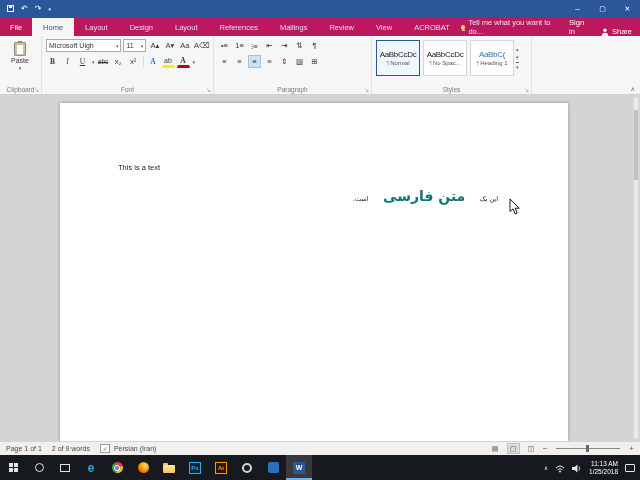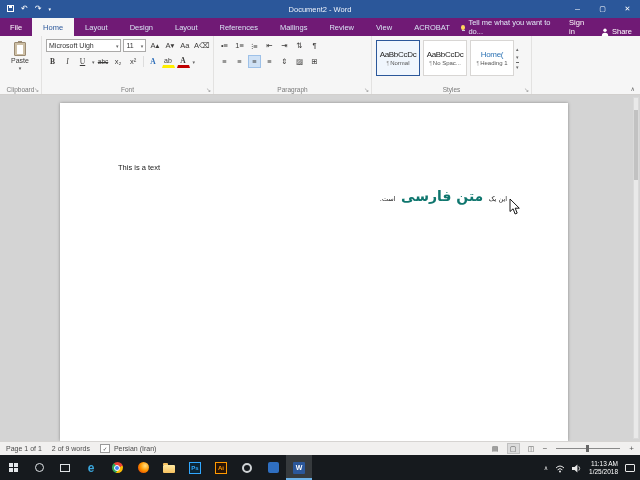--- a/index.html
+++ b/index.html
@@ -12,21 +12,21 @@
   .qat { display:flex; align-items:center; gap:7px; padding-left:7px; font-size:8px; height:100%; }
   .floppy { display:inline-block; width:7px; height:7px; border:1px solid #fff; position:relative; }
   .floppy::after { content:""; position:absolute; top:0; left:1px; width:3px; height:2px; background:#fff; }
   .qat-glyph { color:#fff; font-size:8px; line-height:18px; }
   .qat-small { font-size:5px; }
   .title { position:absolute; left:0; right:0; text-align:center; font-size:7.5px; color:#eef3fb; pointer-events:none; }
   .wincontrols { margin-left:auto; display:flex; height:100%; }
   .winbtn { width:25px; height:100%; display:flex; align-items:center; justify-content:center; font-size:7px; color:#fff; }
 
   
-  .tabsbar { position:absolute; top:18px; left:0; right:0; height:18px; background:#701a75; display:flex; align-items:stretch; font-size:7.5px; color:#d9e4f3; }
+  .tabsbar { position:absolute; top:18px; left:0; right:0; height:18px; background:#be185d; display:flex; align-items:stretch; font-size:7.5px; color:#d9e4f3; }
   .tab { display:flex; align-items:center; padding:0 11px; white-space:nowrap; }
   .tab-file { color:#fff; padding:0 10px; }
   .tab.active { background:#f6f6f6; color:#2b579a; }
   .tabs-right { margin-left:auto; display:flex; align-items:flex-end; gap:11px; padding-right:8px; }
   .tellme { display:flex; align-items:center; gap:3px; color:#e2eaf7; }
   .bulb { width:5px; height:5px; border-radius:50%; background:#ffd75e; display:inline-block; position:relative; }
   .bulb::after { content:""; position:absolute; left:1px; top:5px; width:3px; height:1.5px; background:#c9cfd8; }
   .signin { color:#fff; }
   .share { display:flex; align-items:center; gap:3px; color:#fff; }
 
@@ -72,21 +72,21 @@
   .ed-row { display:flex; align-items:center; gap:3px; height:13px; }
   .ed-icon { width:9px; display:flex; justify-content:center; align-items:center; font-size:7px; color:#4a6ea9; }
   .ed-arrow { font-size:5px; color:#666; }
   .collapse { position:absolute; right:5px; bottom:2px; font-size:6px; color:#666; }
 
   
   .docarea { position:absolute; top:95px; left:0; right:0; height:346px; background:#d4d4d4; }
   .page { position:absolute; left:60px; top:8px; width:508px; height:338px; background:#fff; box-shadow:0 0 3px rgba(0,0,0,0.35); }
   .ltr-text { position:absolute; left:58px; top:60px; font-size:7.5px; color:#1a1a1a; }
   .rtl-text { position:absolute; right:60px; top:84px; direction:rtl; white-space:nowrap; }
-  .rtl-sm { font-size:6.5px; color:#222; margin:0 1px; font-family:"DejaVu Sans", sans-serif;text-align:center; }
+  .rtl-sm { font-size:6.5px; color:#222; margin:0 10px; font-family:"DejaVu Sans", sans-serif;text-align:center; }
   .rtl-lg { font-size:14px; font-weight:bold; color:#0f766e; font-family:"DejaVu Sans", sans-serif; }
   .scrollbar { position:absolute; right:1px; top:2px; bottom:2px; width:6px; background:#e9e9e9; border:1px solid #dadada; }
   .scroll-thumb { position:absolute; top:12px; left:0; right:0; height:70px; background:#c2c2c2; }
   .mouse-cursor { position:absolute; left:509px; top:199px; z-index:9; }
 
   
   .statusbar { position:absolute; top:441px; left:0; right:0; height:14px; background:#f1f0ef; border-top:1px solid #d6d4d2; display:flex; align-items:center; font-size:7px; color:#4a4a4a; padding:0 6px; }
   .sb-left { display:flex; gap:10px; align-items:center; }
   .proof { width:10px; height:9px; border:1px solid #9a9a9a; background:#fff; font-size:5.5px; display:flex; align-items:center; justify-content:center; color:#444; margin-left:10px; }
   .sb-right { margin-left:auto; display:flex; align-items:center; gap:5px; }
@@ -126,21 +126,20 @@
 
 <div class="screen">
 
   <div class="titlebar">
     <div class="qat">
       <span><span class="floppy"></span></span>
       <span class="qat-glyph">↶</span>
       <span class="qat-glyph">↷</span>
       <span class="qat-glyph qat-small">▾</span>
     </div>
-    <div class="title">Document2 - Word</div>
     <div class="wincontrols">
       <span class="winbtn">─</span>
       <span class="winbtn">▢</span>
       <span class="winbtn">✕</span>
     </div>
   </div>
 
   <div class="tabsbar">
     <span class="tab tab-file">File</span>
     <span class="tab active">Home</span>
@@ -247,21 +246,21 @@
               </span>
           </div>
           <div class="card">
             <span class="preview">AaBbCcDc</span>
             <span class="name">
                 <span class="pil">¶</span>
                 <span>No Spac...</span>
               </span>
           </div>
           <div class="card">
-            <span class="preview heading">Home(</span>
+            <span class="preview heading">AaBbC(</span>
             <span class="name">
                 <span class="pil">¶</span>
                 <span>Heading 1</span>
               </span>
           </div>
         </div>
         <div class="style-arrows">
           <span>▴</span>
           <span>▾</span>
           <span class="more">▾</span>

